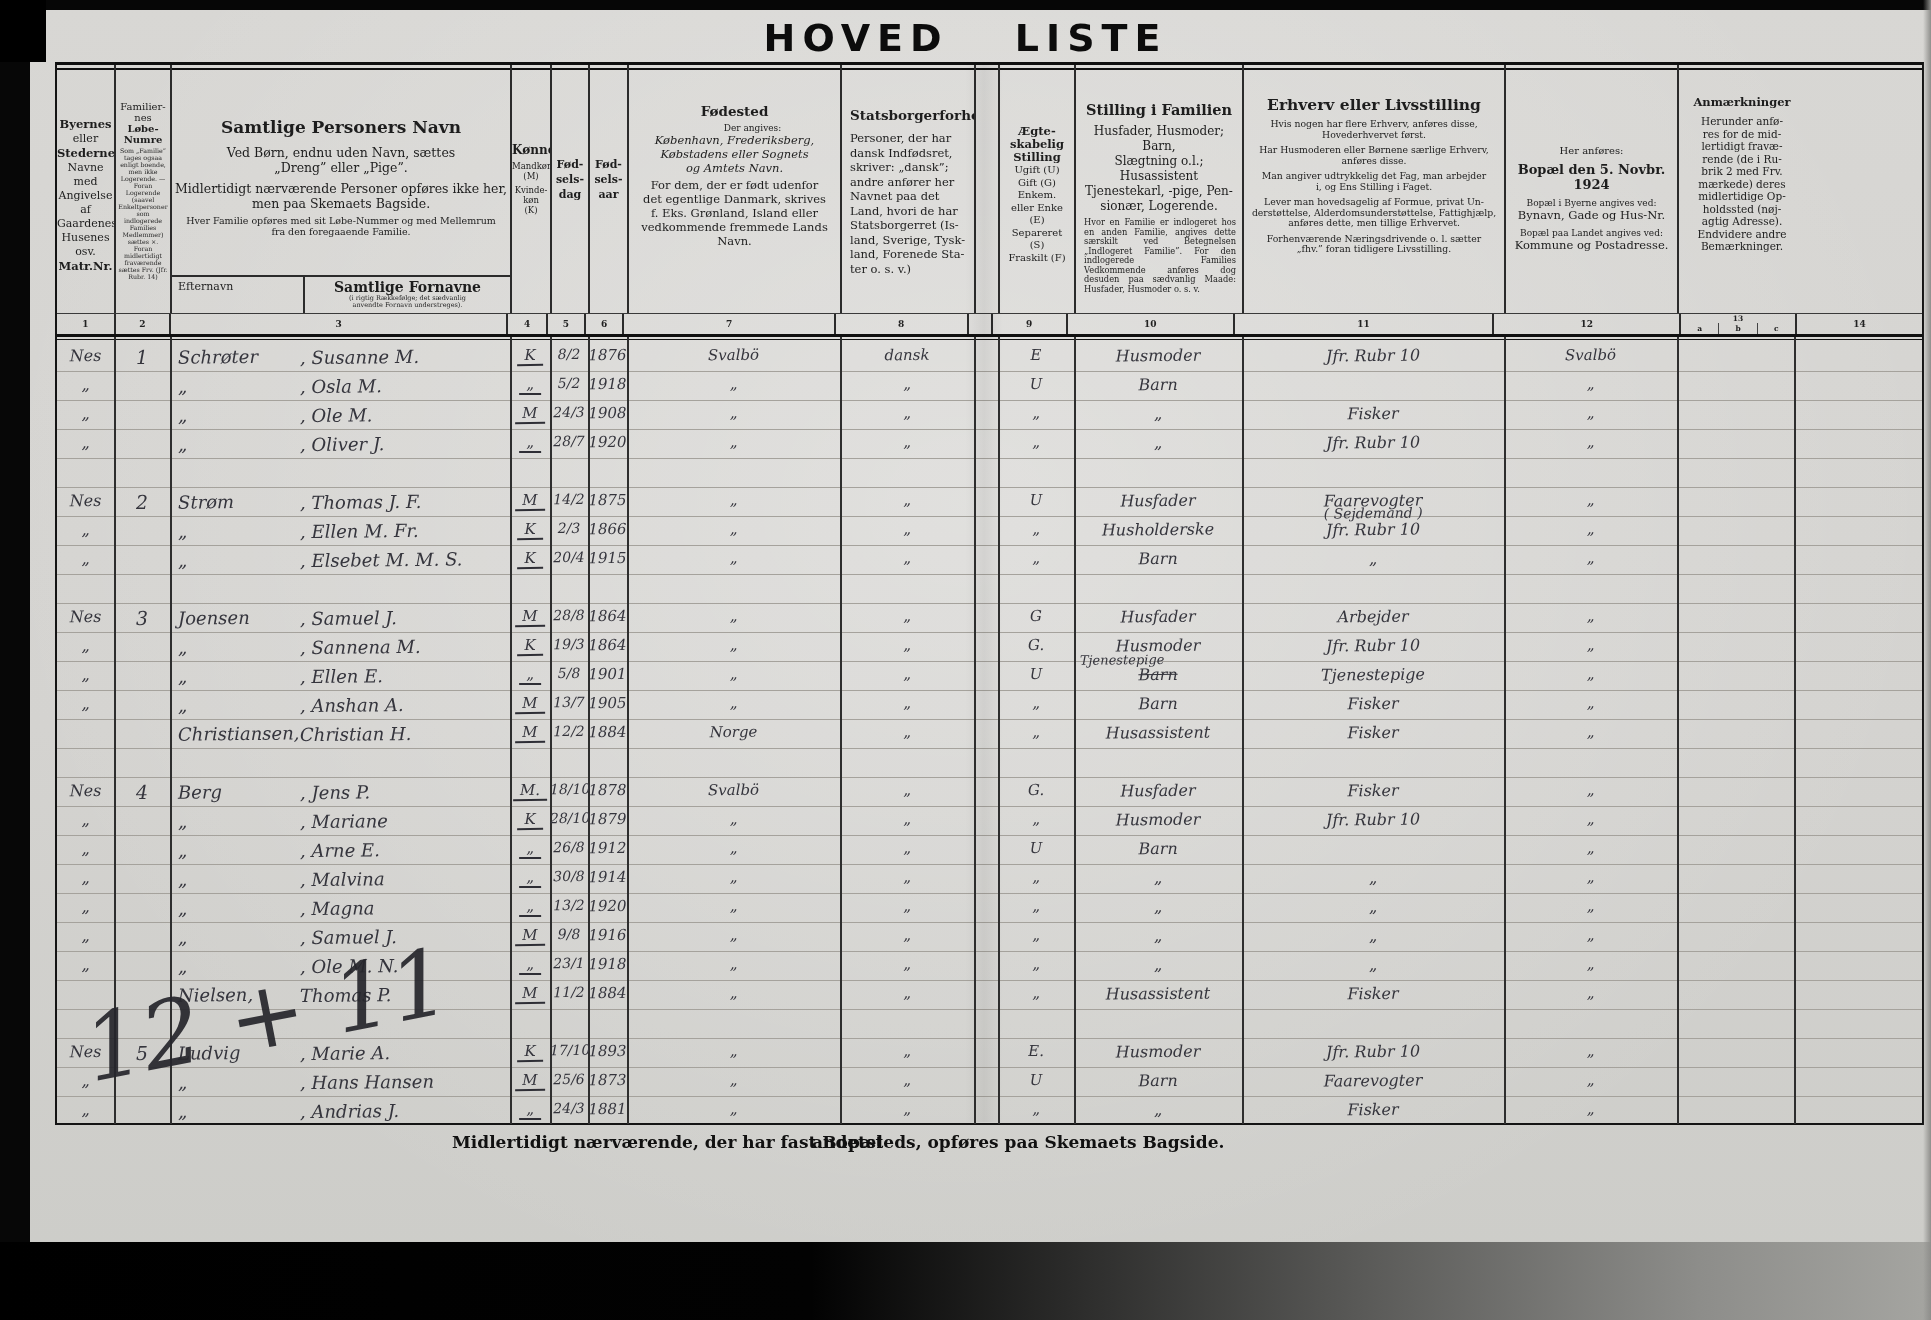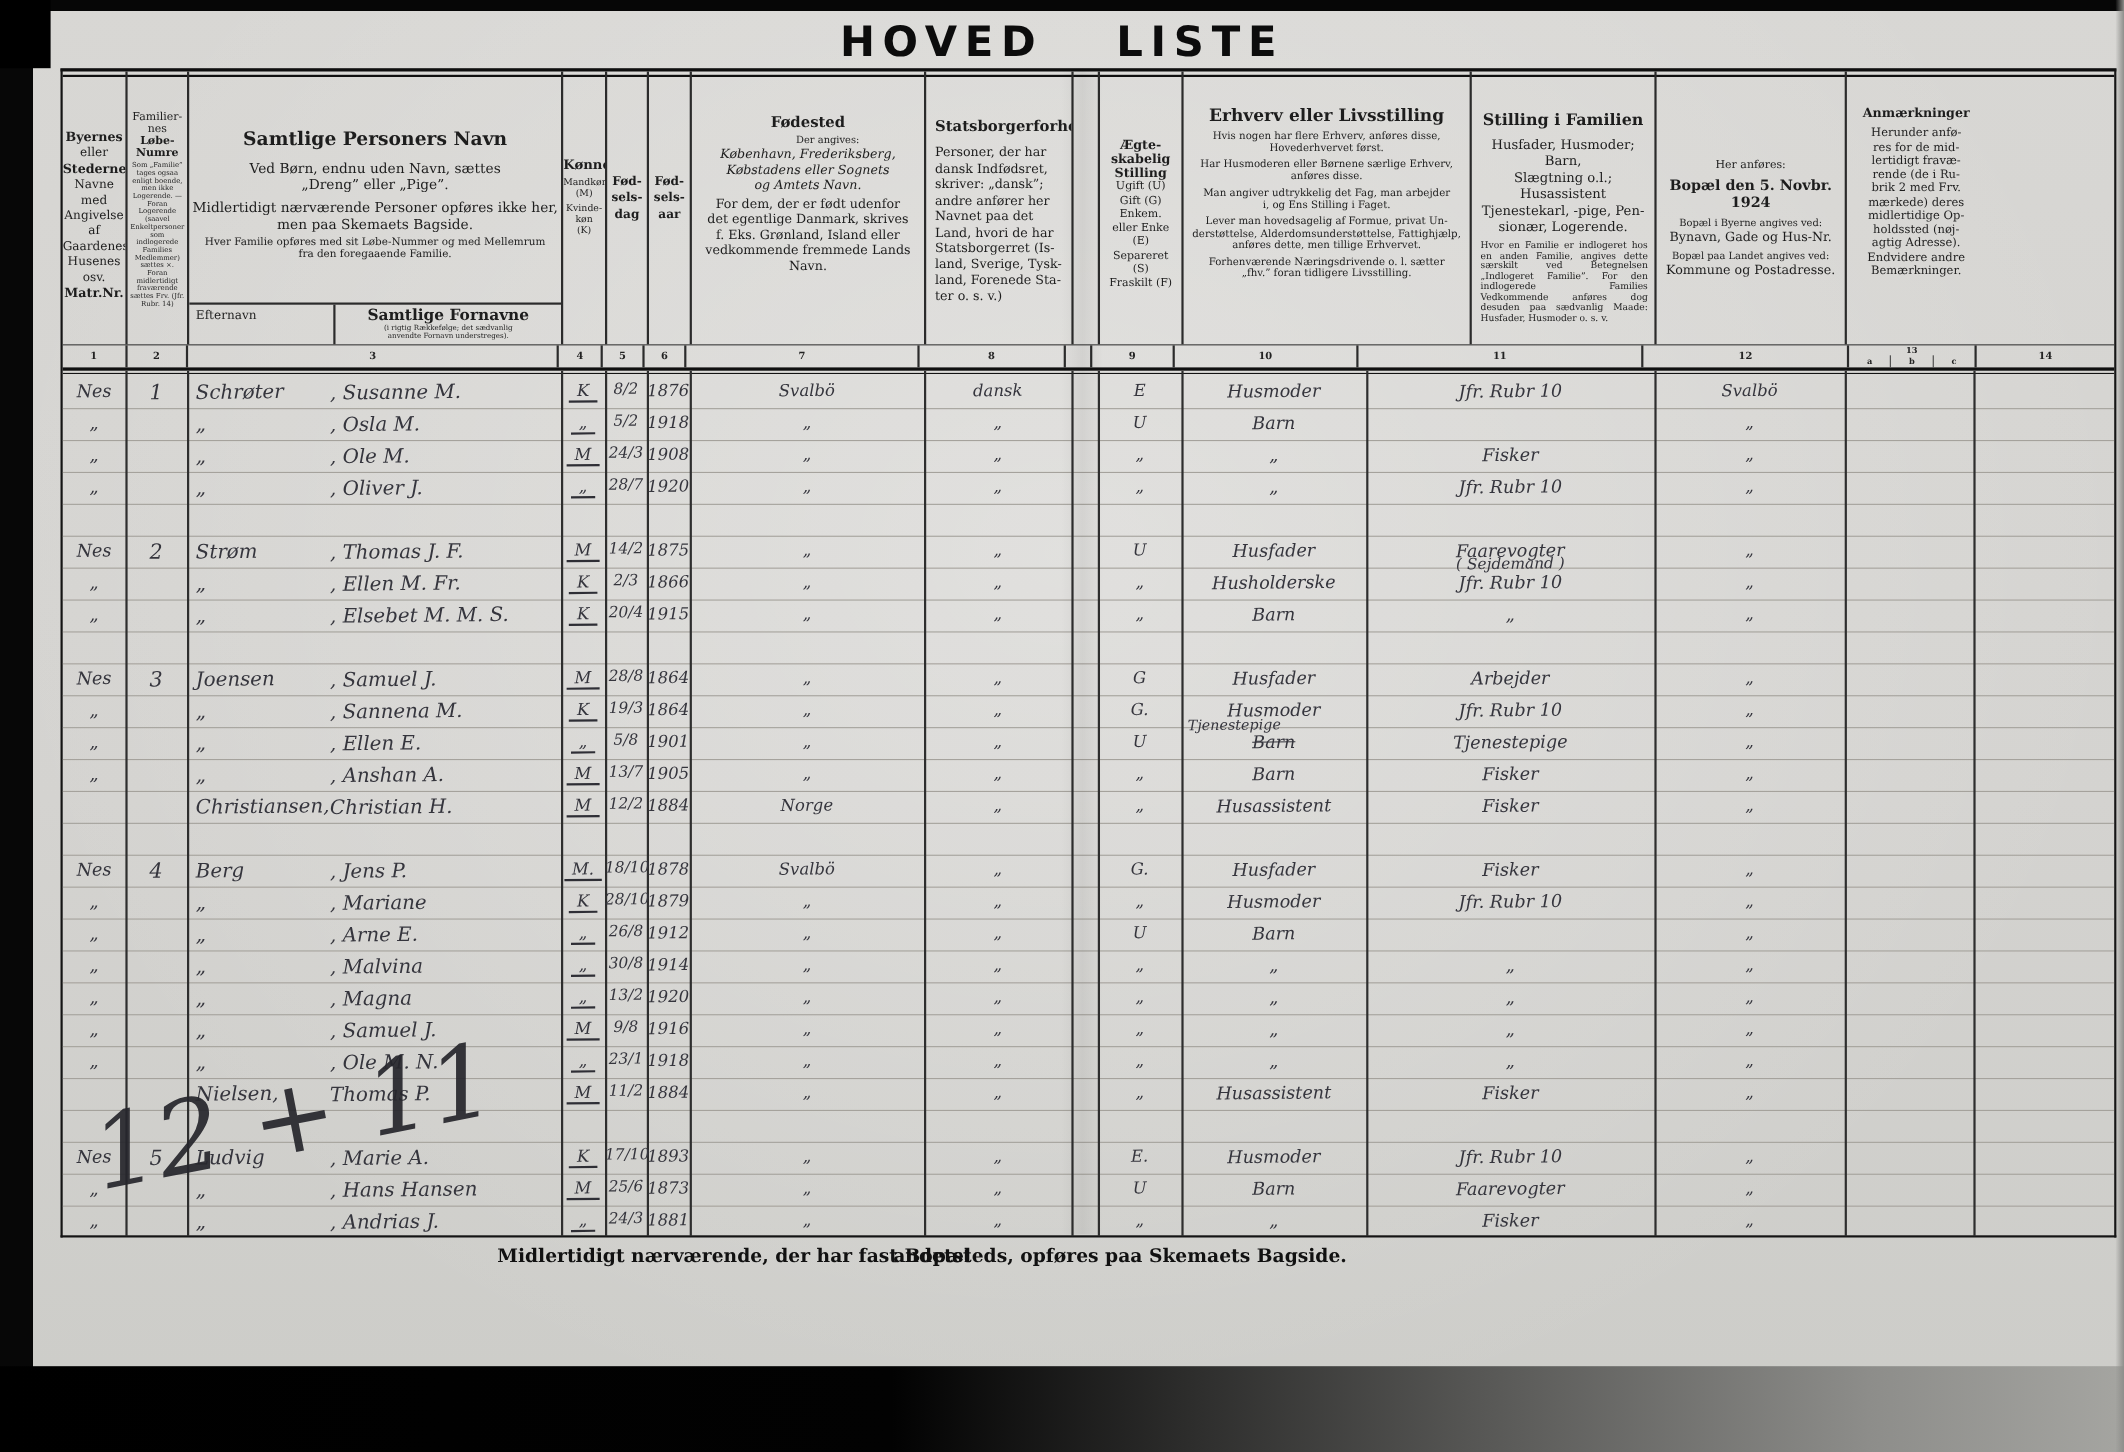--- a/index.html
+++ b/index.html
@@ -218,44 +218,44 @@
           <div class="pre">Ugift (U)
 Gift (G)
 Enkem.
 eller Enke
 (E)
 Separeret
 (S)
 Fraskilt (F)</div>
         </div>
       </div>
+      <div style="width:168px" class="cc">
+        <div class="col10-block">
+          <div class="t b">Stilling i Familien</div>
+          <div class="bd pre">Husfader, Husmoder; Barn,
+Slægtning o.l.; Husassistent
+Tjenestekarl, -pige, Pen-
+sionær, Logerende.</div>
+          <div class="nt">Hvor en Familie er indlogeret hos en anden Familie, angives dette særskilt ved Betegnelsen „Indlogeret Familie”. For den indlogerede Families Vedkommende anføres dog desuden paa sædvanlig Maade: Husfader, Husmoder o. s. v.</div>
+        </div>
+      </div>
       <div style="width:262px" class="cc">
         <div class="col11-block">
           <div class="t b">Erhverv eller Livsstilling</div>
           <p class="pre">Hvis nogen har flere Erhverv, anføres disse,
 Hovederhvervet først.</p>
           <p class="pre">Har Husmoderen eller Børnene særlige Erhverv,
 anføres disse.</p>
           <p class="pre">Man angiver udtrykkelig det Fag, man arbejder
 i, og Ens Stilling i Faget.</p>
           <p class="pre">Lever man hovedsagelig af Formue, privat Un-
 derstøttelse, Alderdomsunderstøttelse, Fattighjælp,
 anføres dette, men tillige Erhvervet.</p>
           <p class="pre">Forhenværende Næringsdrivende o. l. sætter
 „fhv.” foran tidligere Livsstilling.</p>
-        </div>
-      </div>
-      <div style="width:168px" class="cc">
-        <div class="col10-block">
-          <div class="t b">Stilling i Familien</div>
-          <div class="bd pre">Husfader, Husmoder; Barn,
-Slægtning o.l.; Husassistent
-Tjenestekarl, -pige, Pen-
-sionær, Logerende.</div>
-          <div class="nt">Hvor en Familie er indlogeret hos en anden Familie, angives dette særskilt ved Betegnelsen „Indlogeret Familie”. For den indlogerede Families Vedkommende anføres dog desuden paa sædvanlig Maade: Husfader, Husmoder o. s. v.</div>
         </div>
       </div>
       <div style="width:173px" class="cc">
         <div class="col12-block">
           <div class="h">Her anføres:</div>
           <div class="t b">Bopæl den 5. Novbr. 1924</div>
           <div class="s">Bopæl i Byerne angives ved:</div>
           <div class="v">Bynavn, Gade og Hus-Nr.</div>
           <div class="s">Bopæl paa Landet angives ved:</div>
           <div class="v">Kommune og Postadresse.</div>

